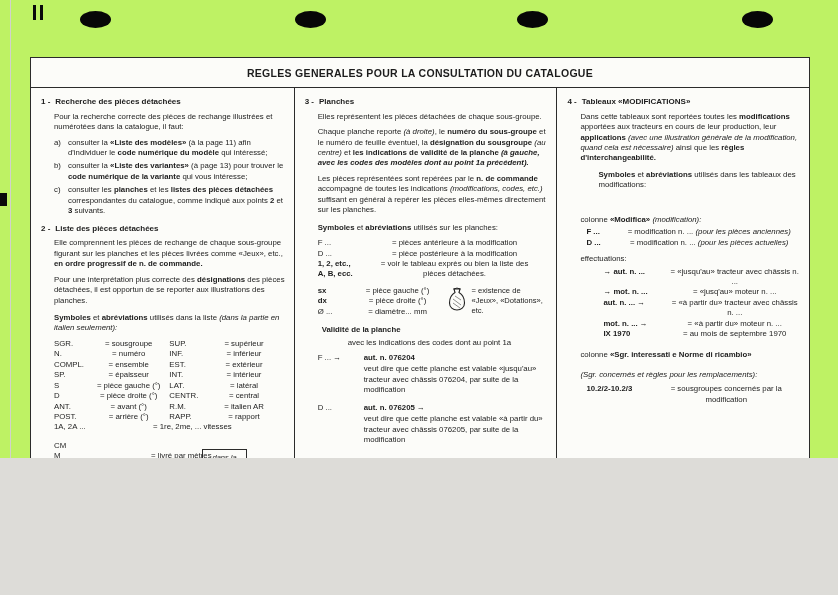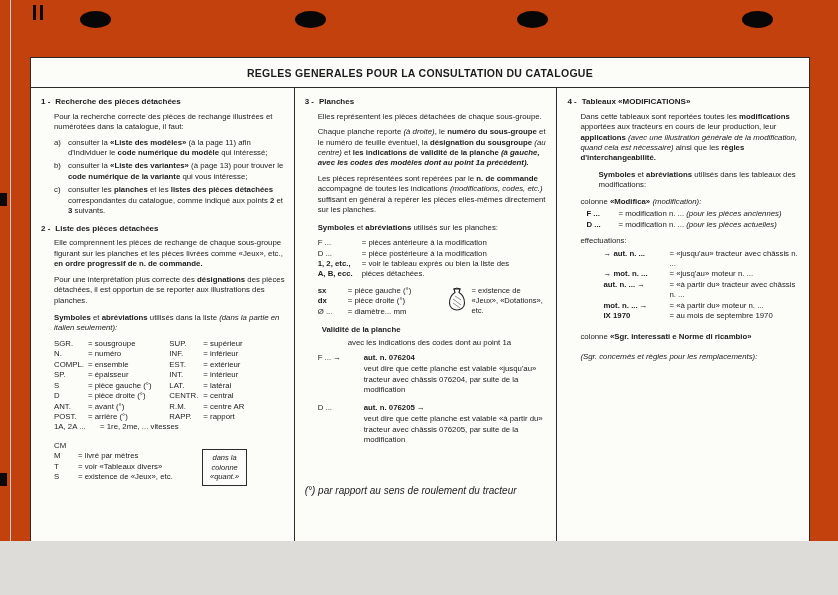--- a/index.html
+++ b/index.html
@@ -1,16 +1,16 @@
 <!DOCTYPE html>
 <html><head>
 <meta charset="utf-8">
 <style>
   html,body{margin:0;padding:0;background:#dddcd8;}
-  .sheet{position:relative;width:838px;height:541px;background:#c2410c;font-family:"Liberation Sans",sans-serif;color:#1c1c1c;overflow:hidden;}
+  .sheet{position:relative;width:838px;height:458px;background:#bef264;font-family:"Liberation Sans",sans-serif;color:#1c1c1c;overflow:hidden;}
   .edge-line{position:absolute;left:10px;top:0;width:1px;height:100%;background:#d2d1cc;}
   .punch-dot{position:absolute;top:11px;width:31px;height:17px;background:#070707;border-radius:50%;}
   .corner-mark{position:absolute;left:33px;top:5px;display:flex;gap:4px;}
   .corner-mark i{display:block;width:3px;height:15px;background:#0a0a0a;}
   .edge-mark{position:absolute;left:0;width:7px;height:13px;background:#0a0a0a;}
   .frame{position:absolute;left:30px;top:57px;width:780px;height:489px;border:1px solid #2b2b2b;background:#fcfcf9;box-sizing:border-box;display:flex;flex-direction:column;}
   .title-bar{height:29px;border-bottom:1px solid #2b2b2b;display:flex;align-items:center;justify-content:center;flex:0 0 auto;}
   .title{font-size:10.5px;font-weight:bold;letter-spacing:.3px;}
   .cols{flex:1;display:flex;min-height:0;}
   .col{box-sizing:border-box;padding:9px 9px 8px 10px;font-size:7.8px;line-height:1.34;display:flex;flex-direction:column;min-width:0;}
@@ -20,42 +20,42 @@
   .b{font-weight:bold;}
   .i{font-style:italic;}
   .sec-head{display:flex;gap:5px;font-weight:bold;font-size:8px;margin-bottom:4px;}
   .indent{padding-left:13px;}
   p{margin:0 0 5px 0;}
   .item{display:flex;margin-bottom:3px;}
   .item-label{flex:0 0 14px;}
   .item-text{flex:1;}
   .kv-row{display:flex;}
   .kv-row .k{flex:0 0 34px;}
-  .kv-row .v{flex:1;}
+  .kv-row .v{flex:1;text-align:center;}
   .abbr-cols{display:flex;margin:2px 0 0 0;}
   .abbr-half{flex:1;}
   .abbr-half .k{flex:0 0 34px;}
   .span-row .k{flex:0 0 46px;}
   .units{position:relative;margin-top:8px;}
   .units .k{flex:0 0 24px;}
   .units-note{position:absolute;left:148px;top:8px;border:1px solid #2b2b2b;padding:3px 7px;font-style:italic;white-space:pre-line;text-align:center;font-size:7.5px;line-height:1.3;}
   .sym-row .k{flex:0 0 44px;}
   .small-sym-wrap{display:flex;margin:6px 0 8px 0;}
   .small-syms{flex:1;}
   .small-syms .k{flex:0 0 30px;}
   .bag-block{flex:0 0 100px;display:flex;gap:4px;align-items:flex-start;}
   .bag-label{flex:1;font-size:7.6px;}
   .v-head{font-weight:bold;margin:6px 0 2px 4px;}
   .v-sub{margin:0 0 5px 30px;}
   .val-row{display:flex;margin-bottom:1px;}
   .val-row .k{flex:0 0 46px;}
   .val-row .v{font-weight:bold;}
   .val-p{margin:1px 0 7px 46px;}
   .footnote{margin-top:auto;margin-bottom:40px;font-style:italic;font-size:10px;}
-  .sym-intro-3{margin:6px 0 6px 18px;}
+  .sym-intro-3{margin:6px 0 24px 18px;}
   .modifica-rows{margin:2px 0 6px 6px;}
   .modifica-rows .k{flex:0 0 32px;}
   .eff-rows{margin:2px 0 6px 23px;}
   .eff-rows .k{flex:0 0 66px;font-weight:bold;}
   .sgr-row .k{flex:0 0 66px;font-weight:bold;}
   .sgr-row{margin-left:6px;}
   .sgr-label{margin-bottom:1px;margin-top:10px;}
   .page-num{position:absolute;left:0;right:0;top:552px;text-align:center;font-size:8.5px;}
 </style>
 </head>
@@ -163,21 +163,21 @@
               <div class="kv-row">
                   <span class="k">LAT.</span>
                   <span class="v">= latéral</span>
                 </div>
               <div class="kv-row">
                   <span class="k">CENTR.</span>
                   <span class="v">= central</span>
                 </div>
               <div class="kv-row">
                   <span class="k">R.M.</span>
-                  <span class="v">= centre AR</span>
+                  <span class="v">= italien AR</span>
                 </div>
               <div class="kv-row">
                   <span class="k">RAPP.</span>
                   <span class="v">= rapport</span>
                 </div>
             </div>
           </div>
           <div class="kv-row span-row">
             <span class="k">1A, 2A ...</span>
             <span class="v">= 1re, 2me, ... vitesses</span>
@@ -310,20 +310,24 @@
                 <span class="k">mot. n. ... →</span>
                 <span class="v">= «à partir du» moteur n. ...</span>
               </div>
             <div class="kv-row">
                 <span class="k">IX 1970</span>
                 <span class="v">= au mois de septembre 1970</span>
               </div>
           </div>
           <p class="sgr-label" style="margin-bottom:0"><span>colonne </span><span class="b">«Sgr. interessati e Norme di ricambio»</span></p>
           <p class="sgr-label" style="margin-bottom:4px"><span class="i">(Sgr. concernés et règles pour les remplacements):</span></p>
+          <div class="kv-row sgr-row">
+            <span class="k">10.2/2-10.2/3</span>
+            <span class="v">= sousgroupes concernés par la modification</span>
+          </div>
         </div>
       </div>
 
     </div>
   </div>
 
   <div class="page-num">— 7 —</div>
 </div>
 
 </body></html>

